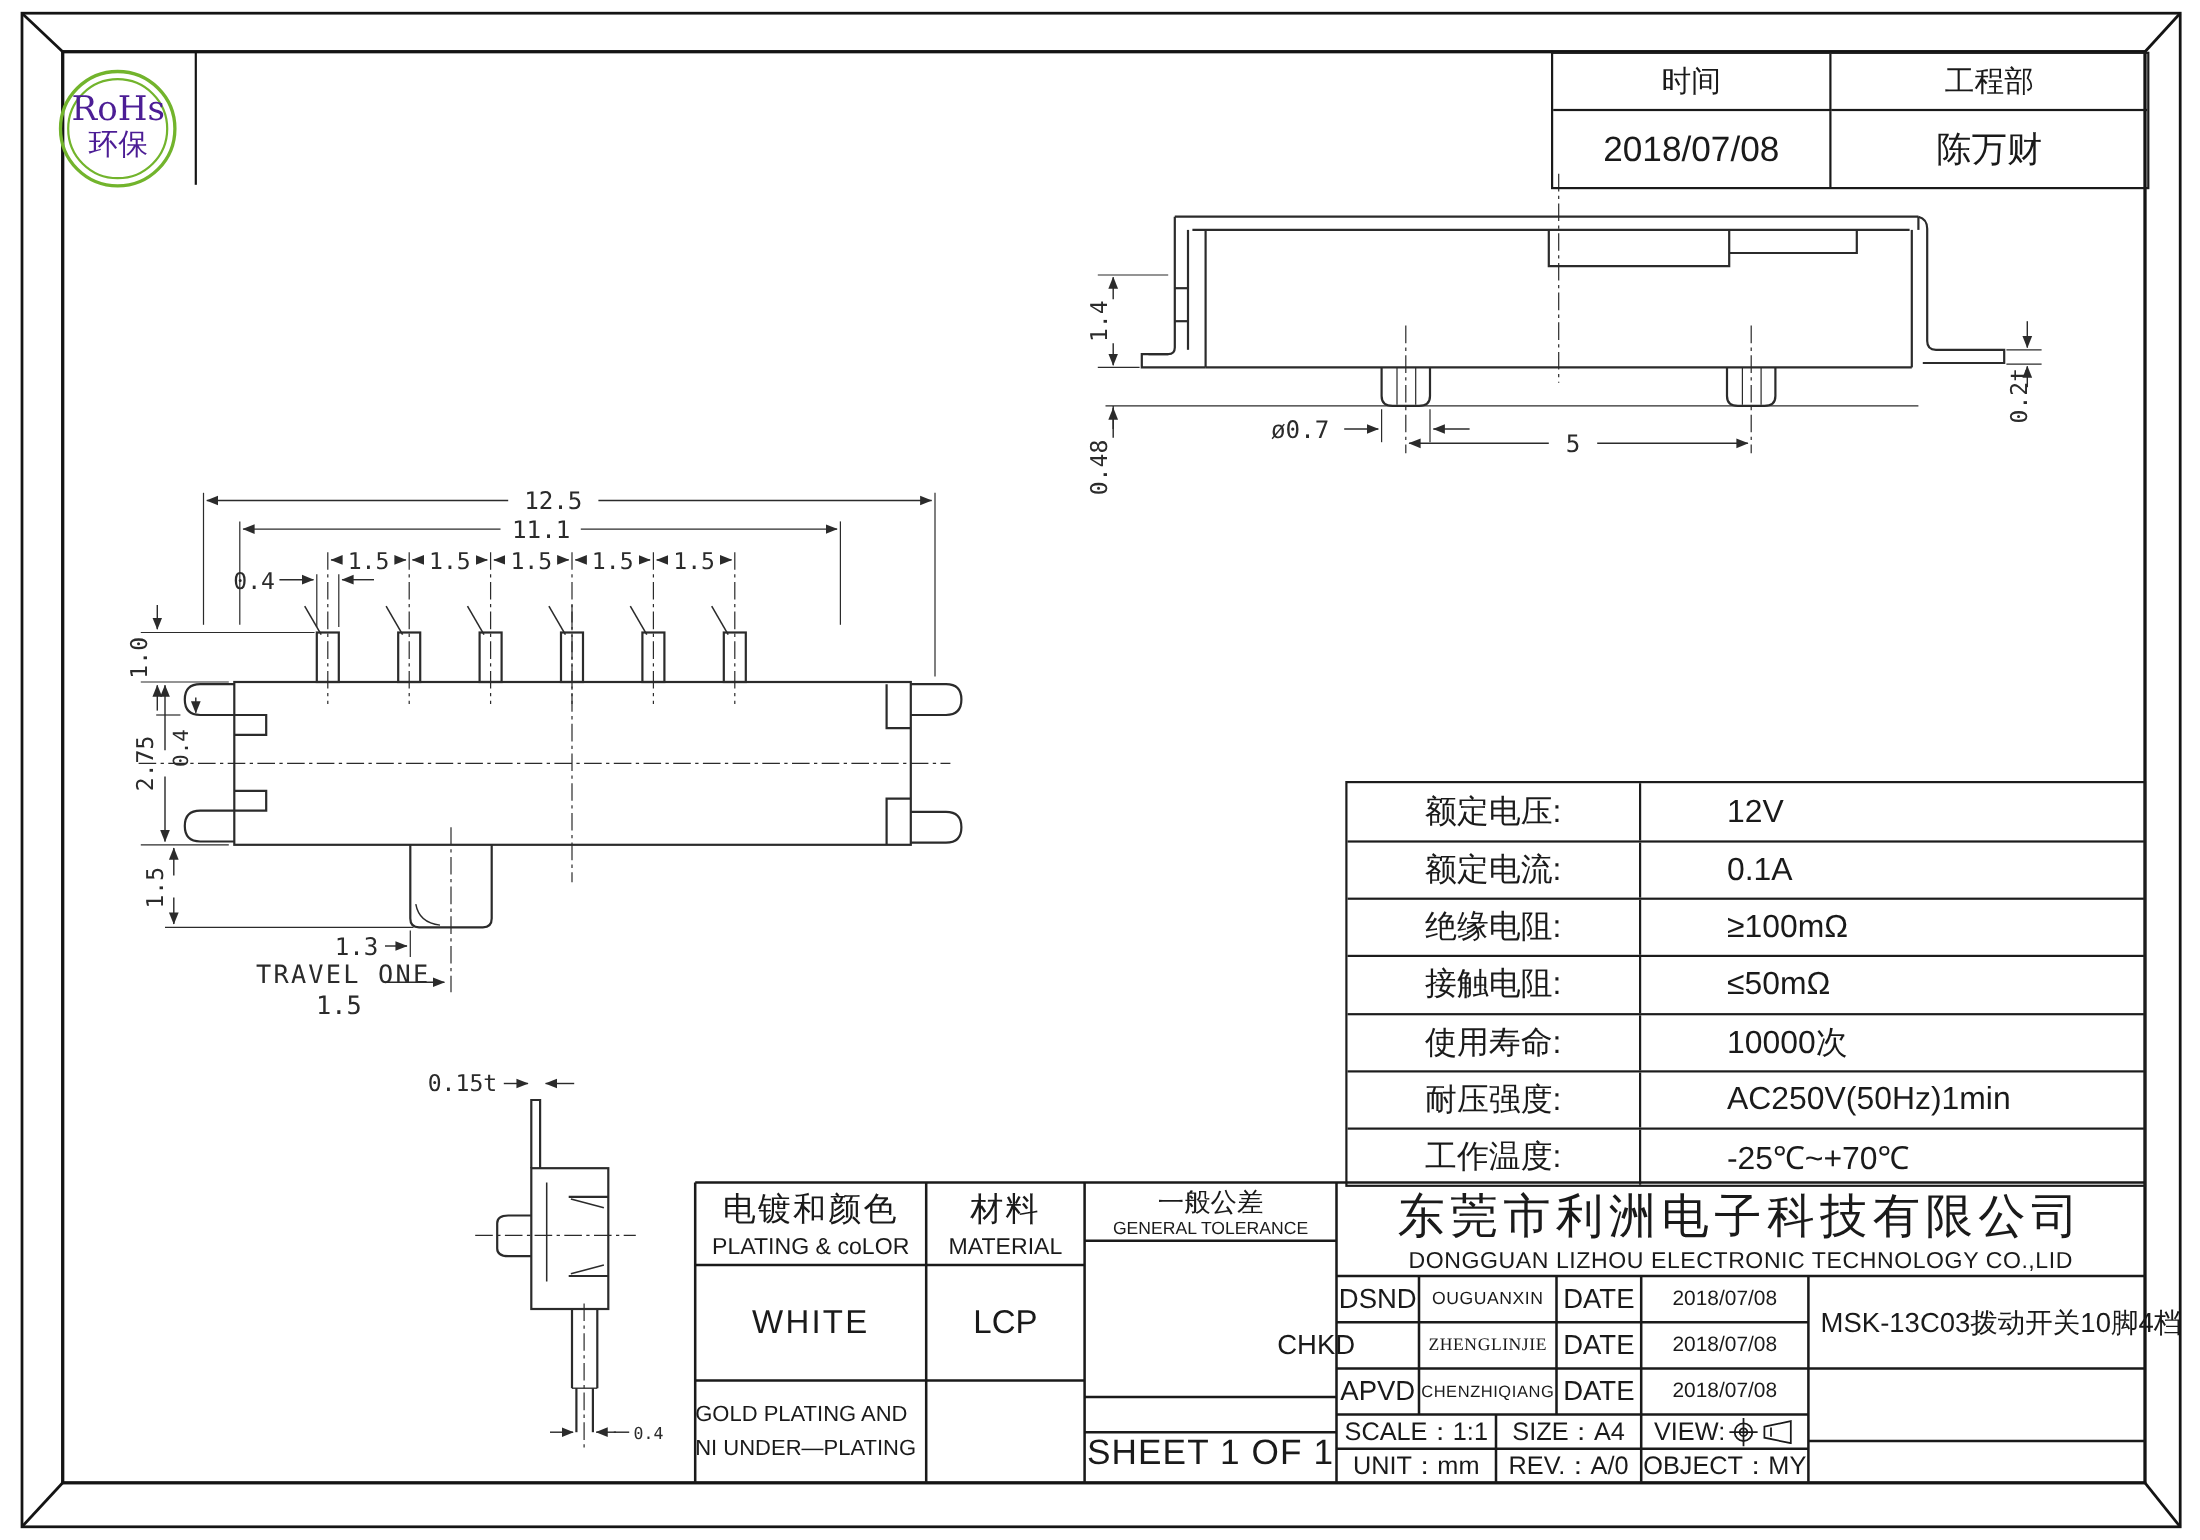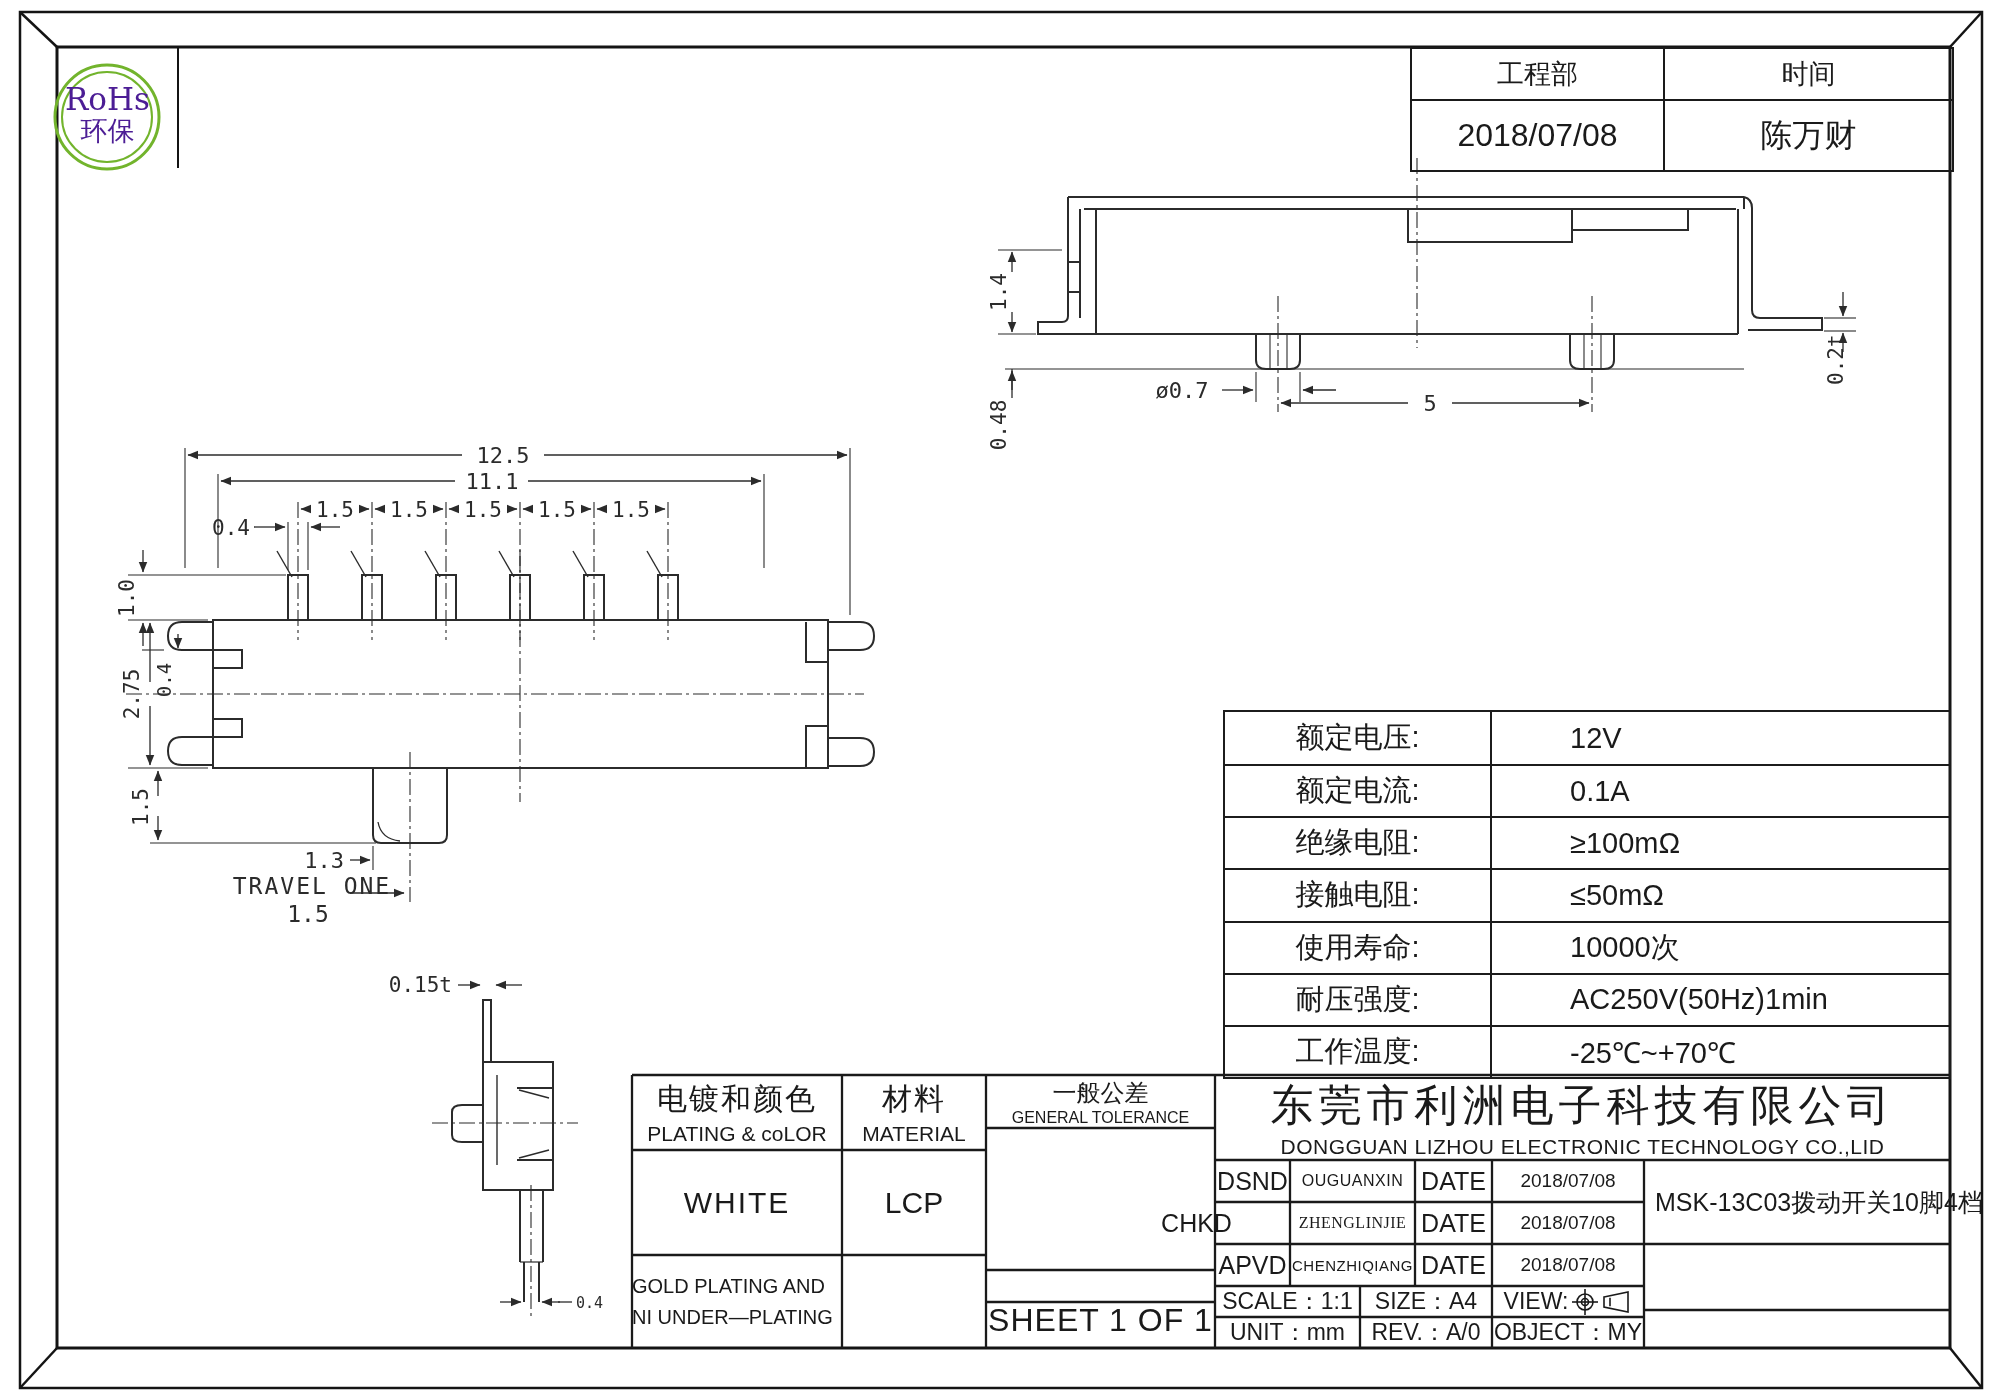--- a/index.html
+++ b/index.html
@@ -305,22 +305,22 @@
       <line x1="1360" y1="1286" x2="1360" y2="1348"></line>
     </g>
   </svg>
 
   <div class="abs flexcol logo-box" style="color:#4c1d95;">
     <div style="font-family:'DejaVu Serif',serif;font-size:31px;line-height:32px;">RoHs</div>
     <div style="font-size:27px;line-height:32px;">环保</div>
   </div>
 
   <div class="abs hdr">
+    <div class="hdr-label">时间</div>
     <div class="hdr-label">工程部</div>
-    <div class="hdr-label">时间</div>
     <div class="hdr-value">2018/07/08</div>
     <div class="hdr-value">陈万财</div>
   </div>
 
   <div class="abs spec">
     <div class="spec-row">
       <div class="spec-label">额定电压:</div>
       <div class="spec-value">12V</div>
     </div>
     <div class="spec-row">

